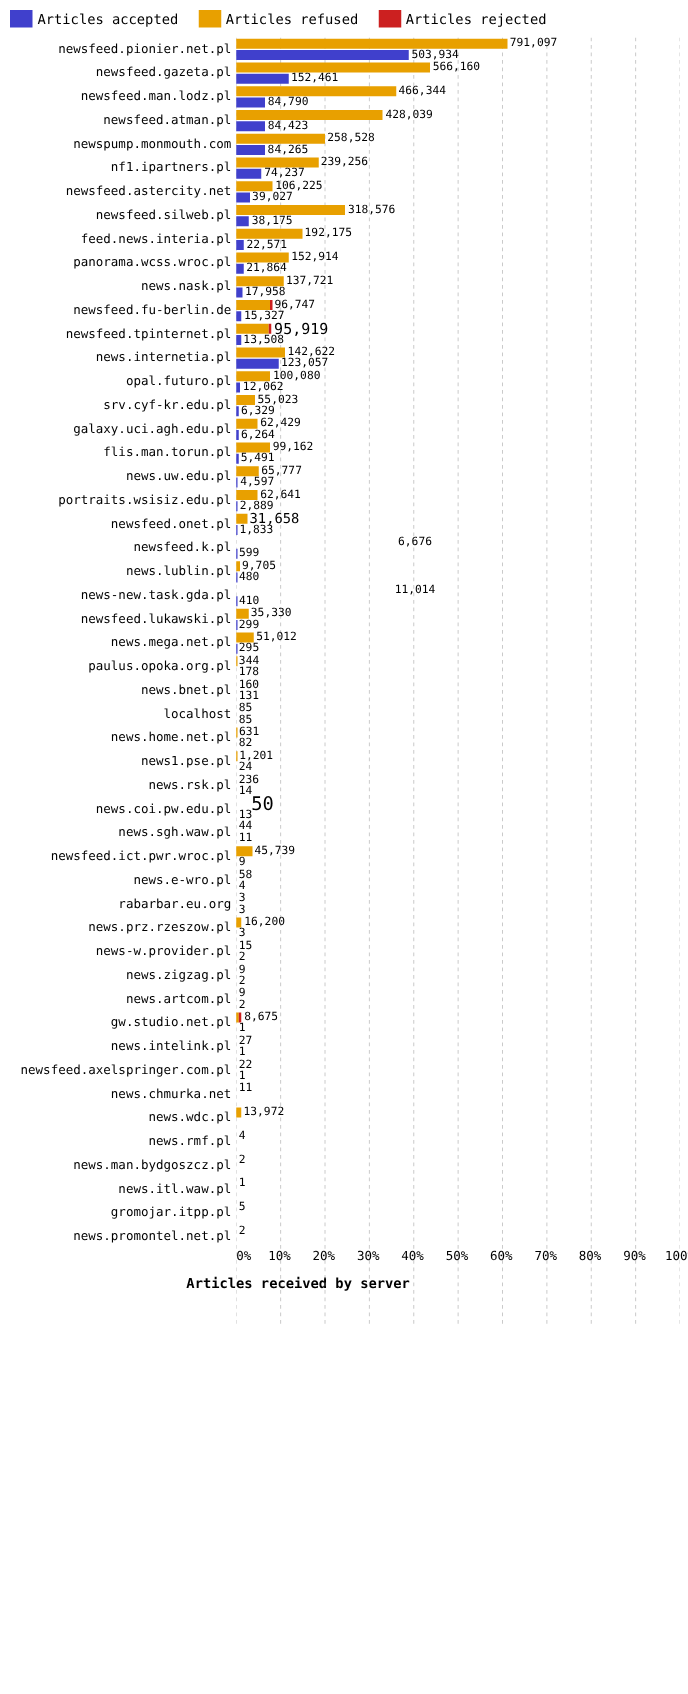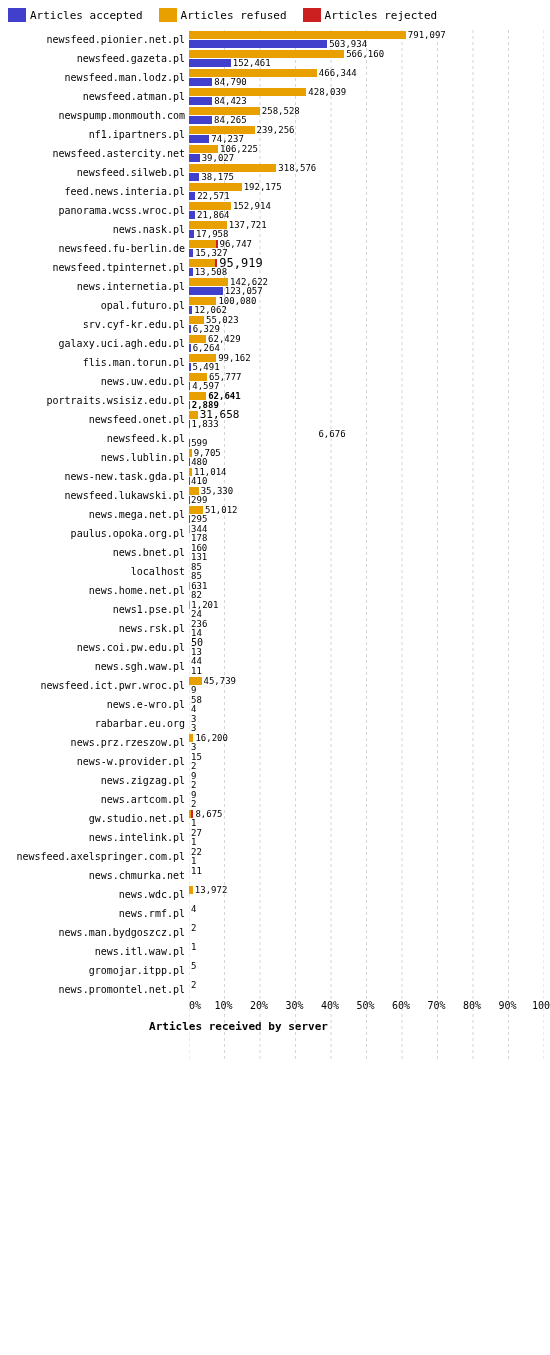--- a/index.html
+++ b/index.html
@@ -334,21 +334,21 @@
               <span style="font-size: 9px; margin-left: 2px; color: rgb(0, 0, 0); white-space: nowrap;">65,777</span>
             </div>
             <div style="display: flex; align-items: center; height: 9px;">
               <span style="background: rgb(64, 64, 204); height: 8px; display: inline-block; width: 1.26015px;"></span>
               <span style="font-size: 9px; margin-left: 2px; color: rgb(0, 0, 0); white-space: nowrap;">4,597</span>
             </div>
           </div>
         </div>
         <div class="row">
           <div class="label">portraits.wsisiz.edu.pl</div>
-          <div style="position: relative; width: 355px; height: 18px; display: flex; flex-direction: column; justify-content: center; font-weight: bold;">
+          <div style="position: relative; width: 355px; height: 18px; display: flex; flex-direction: column; justify-content: center;">
             <div style="display: flex; align-items: center; height: 9px;">
               <span style="background: rgb(232, 160, 0); height: 8px; display: inline-block; width: 17.1714px;"></span>
               <span style="font-size: 9px; margin-left: 2px; color: rgb(0, 0, 0); white-space: nowrap;">62,641</span>
             </div>
             <div style="display: flex; align-items: center; height: 9px;">
               <span style="background: rgb(64, 64, 204); height: 8px; display: inline-block; width: 0.791946px;"></span>
               <span style="font-size: 9px; margin-left: 2px; color: rgb(0, 0, 0); white-space: nowrap;">2,889</span>
             </div>
           </div>
         </div>
@@ -387,21 +387,21 @@
             </div>
             <div style="display: flex; align-items: center; height: 9px;">
               <span style="background: rgb(64, 64, 204); height: 8px; display: inline-block; width: 0.13158px;"></span>
               <span style="font-size: 9px; margin-left: 2px; color: rgb(0, 0, 0); white-space: nowrap;">480</span>
             </div>
           </div>
         </div>
         <div class="row">
           <div class="label">news-new.task.gda.pl</div>
           <div style="position: relative; width: 355px; height: 18px; display: flex; flex-direction: column; justify-content: center;">
-            <div style="display: flex; align-items: center; height: 9px;">
+            <div style="display: flex; align-items: center; height: 9px; flex-direction: column;">
               <span style="background: rgb(232, 160, 0); height: 8px; display: inline-block; width: 3.01921px;"></span>
               <span style="font-size: 9px; margin-left: 2px; color: rgb(0, 0, 0); white-space: nowrap;">11,014</span>
             </div>
             <div style="display: flex; align-items: center; height: 9px;">
               <span style="background: rgb(64, 64, 204); height: 8px; display: inline-block; width: 0.112391px;"></span>
               <span style="font-size: 9px; margin-left: 2px; color: rgb(0, 0, 0); white-space: nowrap;">410</span>
             </div>
           </div>
         </div>
         <div class="row">
@@ -506,21 +506,21 @@
               <span style="background: rgb(64, 64, 204); height: 8px; display: inline-block; width: 0.00383775px;"></span>
               <span style="font-size: 9px; margin-left: 2px; color: rgb(0, 0, 0); white-space: nowrap;">14</span>
             </div>
           </div>
         </div>
         <div class="row">
           <div class="label">news.coi.pw.edu.pl</div>
           <div style="position: relative; width: 355px; height: 18px; display: flex; flex-direction: column; justify-content: center;">
             <div style="display: flex; align-items: center; height: 9px;">
               <span style="background: rgb(232, 160, 0); height: 8px; display: inline-block; width: 0.0137062px;"></span>
-              <span style="font-size: 10px; margin-left: 2px; color: rgb(0, 0, 0); white-space: nowrap;">50</span>
+              <span style="font-size: 15px; margin-left: 12px; color: rgb(0, 0, 0); white-space: nowrap;">50</span>
             </div>
             <div style="display: flex; align-items: center; height: 9px;">
               <span style="background: rgb(64, 64, 204); height: 8px; display: inline-block; width: 0.00356362px;"></span>
               <span style="font-size: 9px; margin-left: 2px; color: rgb(0, 0, 0); white-space: nowrap;">13</span>
             </div>
           </div>
         </div>
         <div class="row">
           <div class="label">news.sgh.waw.pl</div>
           <div style="position: relative; width: 355px; height: 18px; display: flex; flex-direction: column; justify-content: center;">

